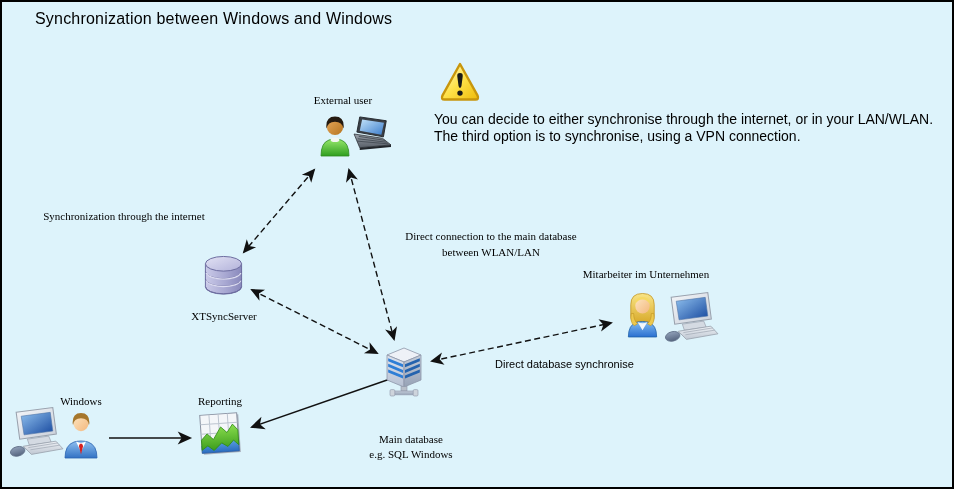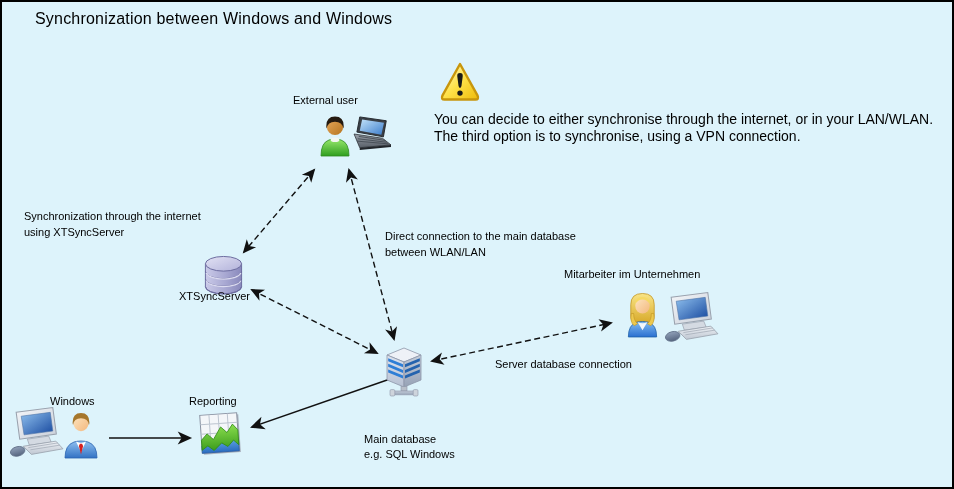--- a/index.html
+++ b/index.html
@@ -12,21 +12,21 @@
     font-family:"Liberation Sans", sans-serif;
     color:#000;
     overflow:hidden;
     padding-left:17px;
   }
   .title{
     position:absolute;left:33px;top:8px;
     font-size:16px;letter-spacing:.2px;color:#000;
   }
   .lbl{position:absolute;font-size:11px;line-height:15px;color:#000;}
-  .lbl.c{text-align:left;}
+  .lbl.c{text-align:center;font-family:Liberation Serif, serif;}
   .note-text{position:absolute;left:432px;top:109px;font-size:14px;line-height:16.5px;}
   .arrows{position:absolute;left:0;top:0;width:954px;height:489px;pointer-events:none;}
   svg.icon{position:absolute;display:block;}
 </style>
 </head>
 <body>
 
 <div class="canvas">
 
   <svg width="0" height="0" style="position:absolute" aria-hidden="true">
@@ -228,50 +228,49 @@
   <svg class="icon" style="left:437px;top:58px;" width="42" height="43" viewBox="0 0 42 42">
       <use href="#sym-warning"></use>
     </svg>
   <div class="note-text">
     <div>You can decide to either synchronise through the internet, or in your LAN/WLAN.</div>
     <div>The third option is to synchronise, using a VPN connection.</div>
   </div>
 
   <div class="lbl c" style="left:22px;top:206px;width:200px;line-height:16px;">
     <div>Synchronization through the internet</div>
-    <div>using XTSyncServer</div>
   </div>
 
   <div class="lbl c" style="left:383px;top:226px;width:212px;line-height:16px;">
     <div>Direct connection to the main database</div>
     <div>between WLAN/LAN</div>
   </div>
 
   <svg class="icon" style="left:200px;top:252px;" width="43" height="44" viewBox="0 0 44 44">
       <use href="#sym-db"></use>
     </svg>
-  <div class="lbl c" style="left:177px;top:287px;width:90px;">XTSyncServer</div>
+  <div class="lbl c" style="left:177px;top:307px;width:90px;">XTSyncServer</div>
 
   <svg class="icon" style="left:379px;top:341px;" width="46" height="54">
       <use href="#sym-server"></use>
     </svg>
   <div class="lbl c" style="left:362px;top:398px;width:94px;line-height:15px;margin-top:32px;">
     <div>Main database</div>
     <div>e.g. SQL Windows</div>
   </div>
 
   <div class="lbl c" style="left:562px;top:265px;width:164px;">Mitarbeiter im Unternehmen</div>
   <svg class="icon" style="left:619px;top:288px;" width="43" height="49" viewBox="0 0 44 50">
       <use href="#sym-woman"></use>
     </svg>
   <svg class="icon" style="left:661px;top:287px;" width="57" height="55" viewBox="0 0 56 54">
       <use href="#sym-desktop"></use>
     </svg>
 
-  <div class="lbl" style="left:493px;top:355px;">Server database connection</div>
+  <div class="lbl" style="left:493px;top:355px;">Direct database synchronise</div>
 
   <div class="lbl c" style="left:48px;top:392px;width:62px;">Windows</div>
   <svg class="icon" style="left:6px;top:402px;" width="57" height="55" viewBox="0 0 56 54">
       <use href="#sym-desktop"></use>
     </svg>
   <svg class="icon" style="left:57px;top:406px;" width="44" height="52">
       <use href="#sym-man"></use>
     </svg>
 
   <div class="lbl c" style="left:187px;top:392px;width:62px;">Reporting</div>

